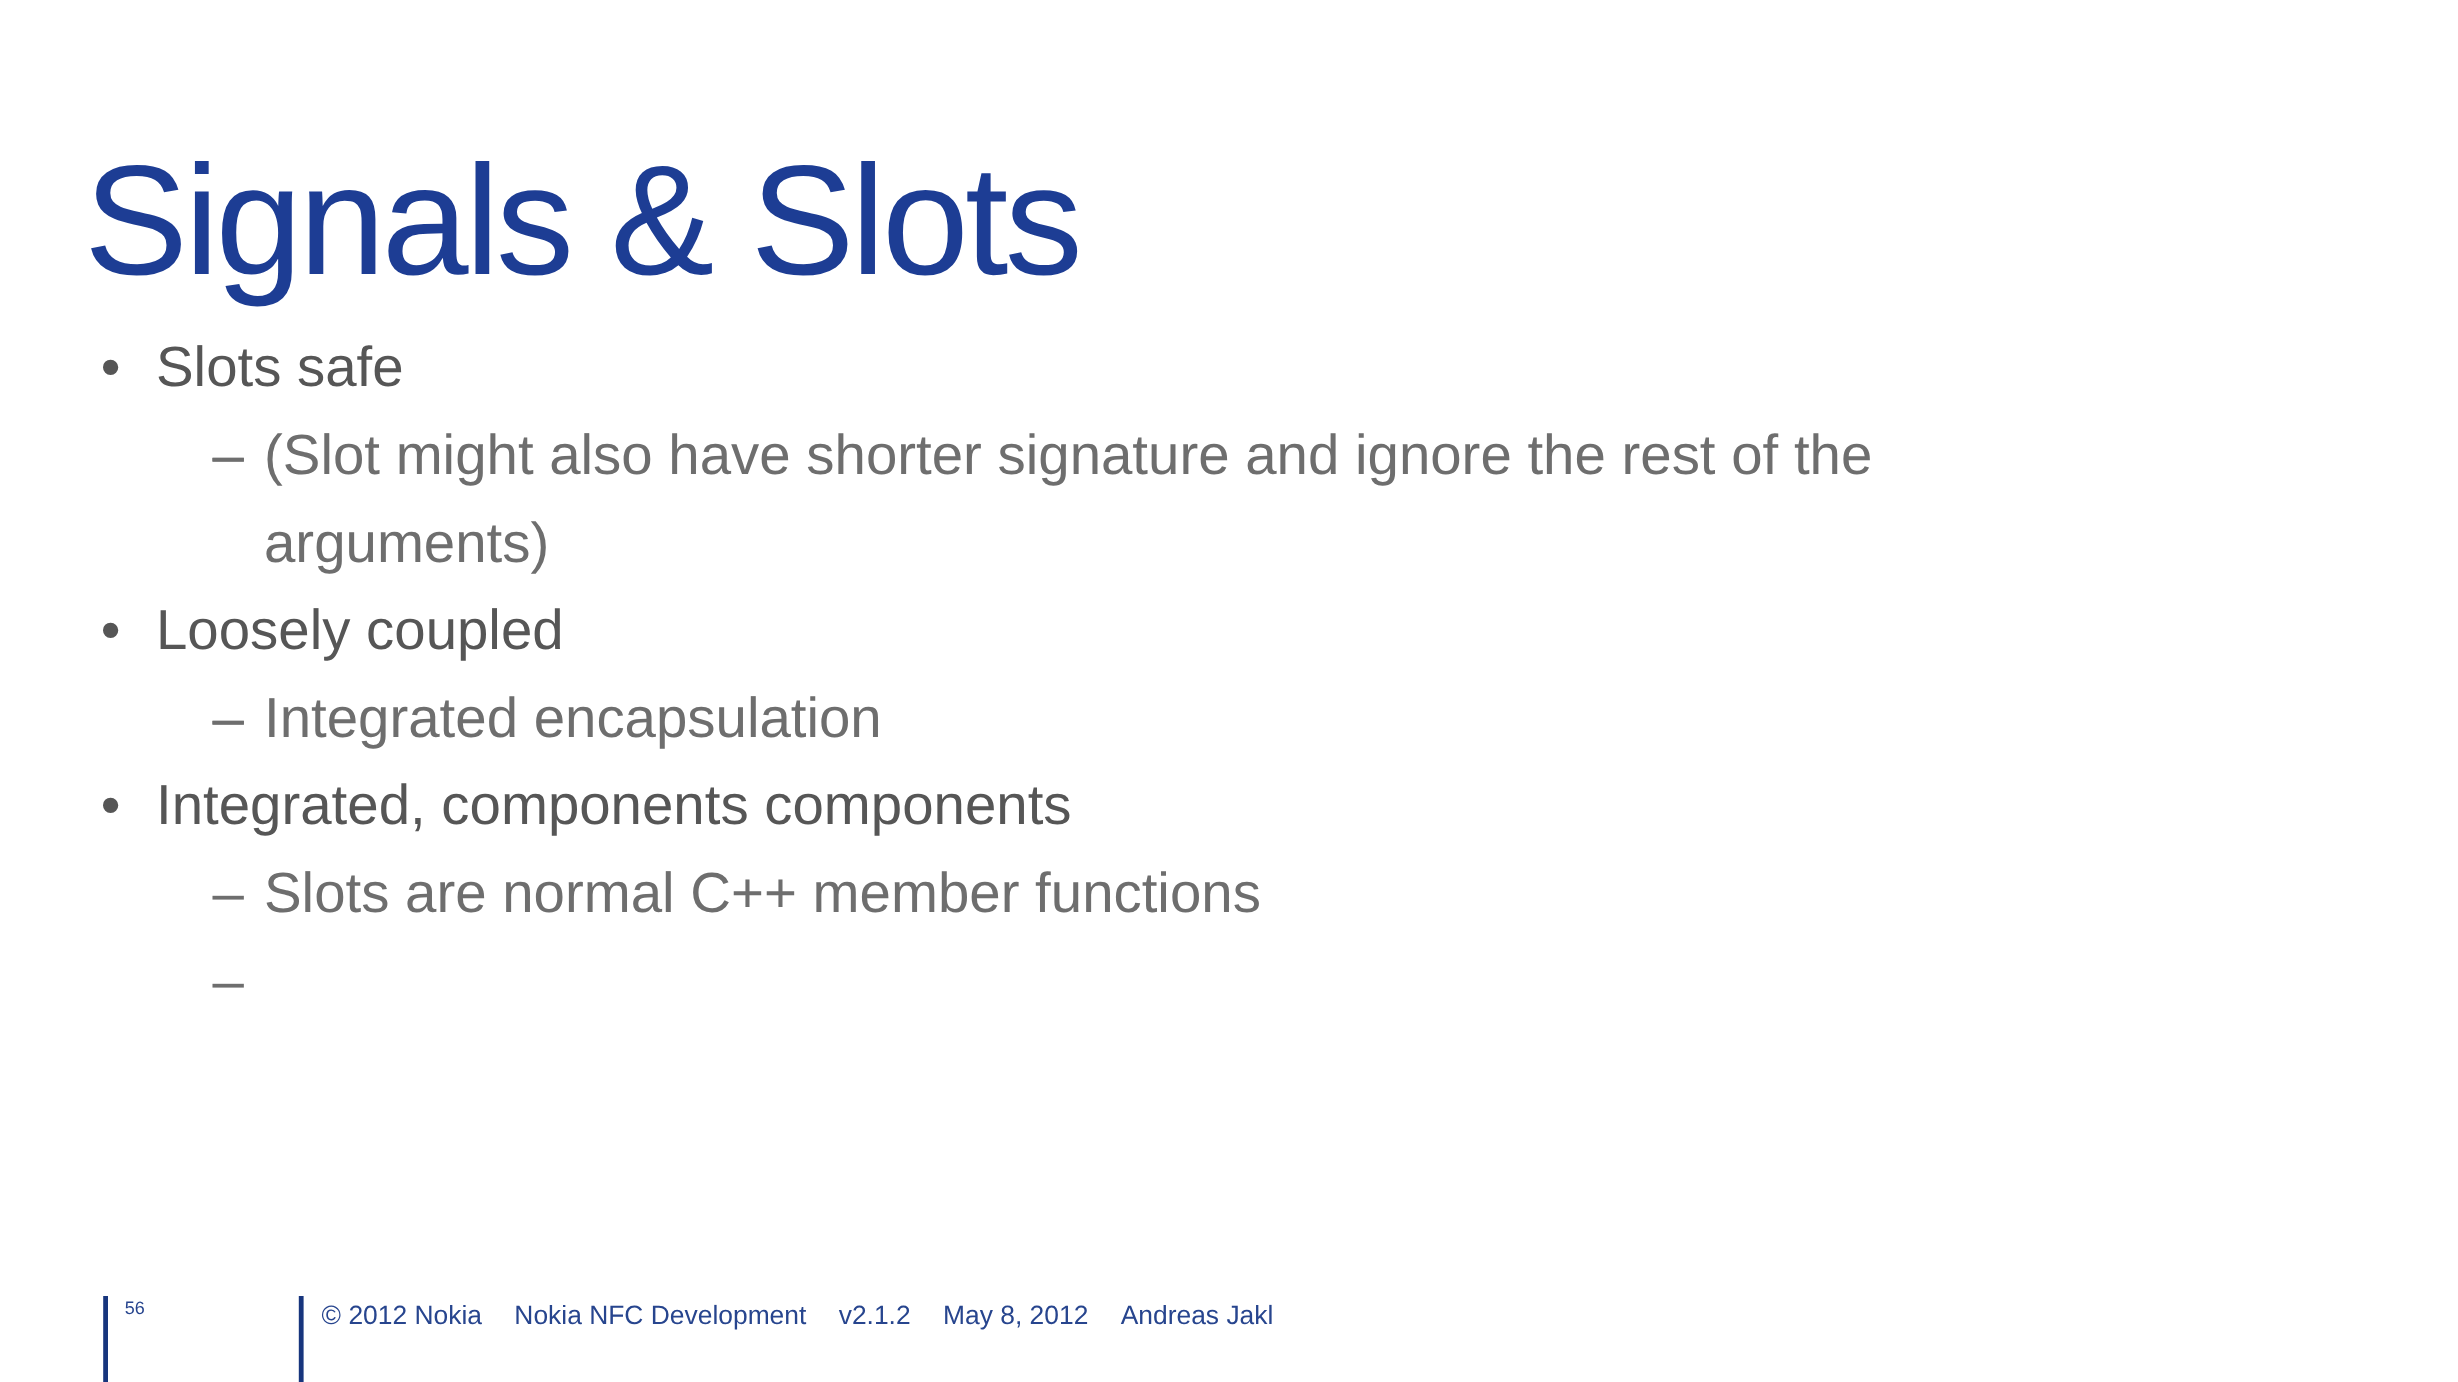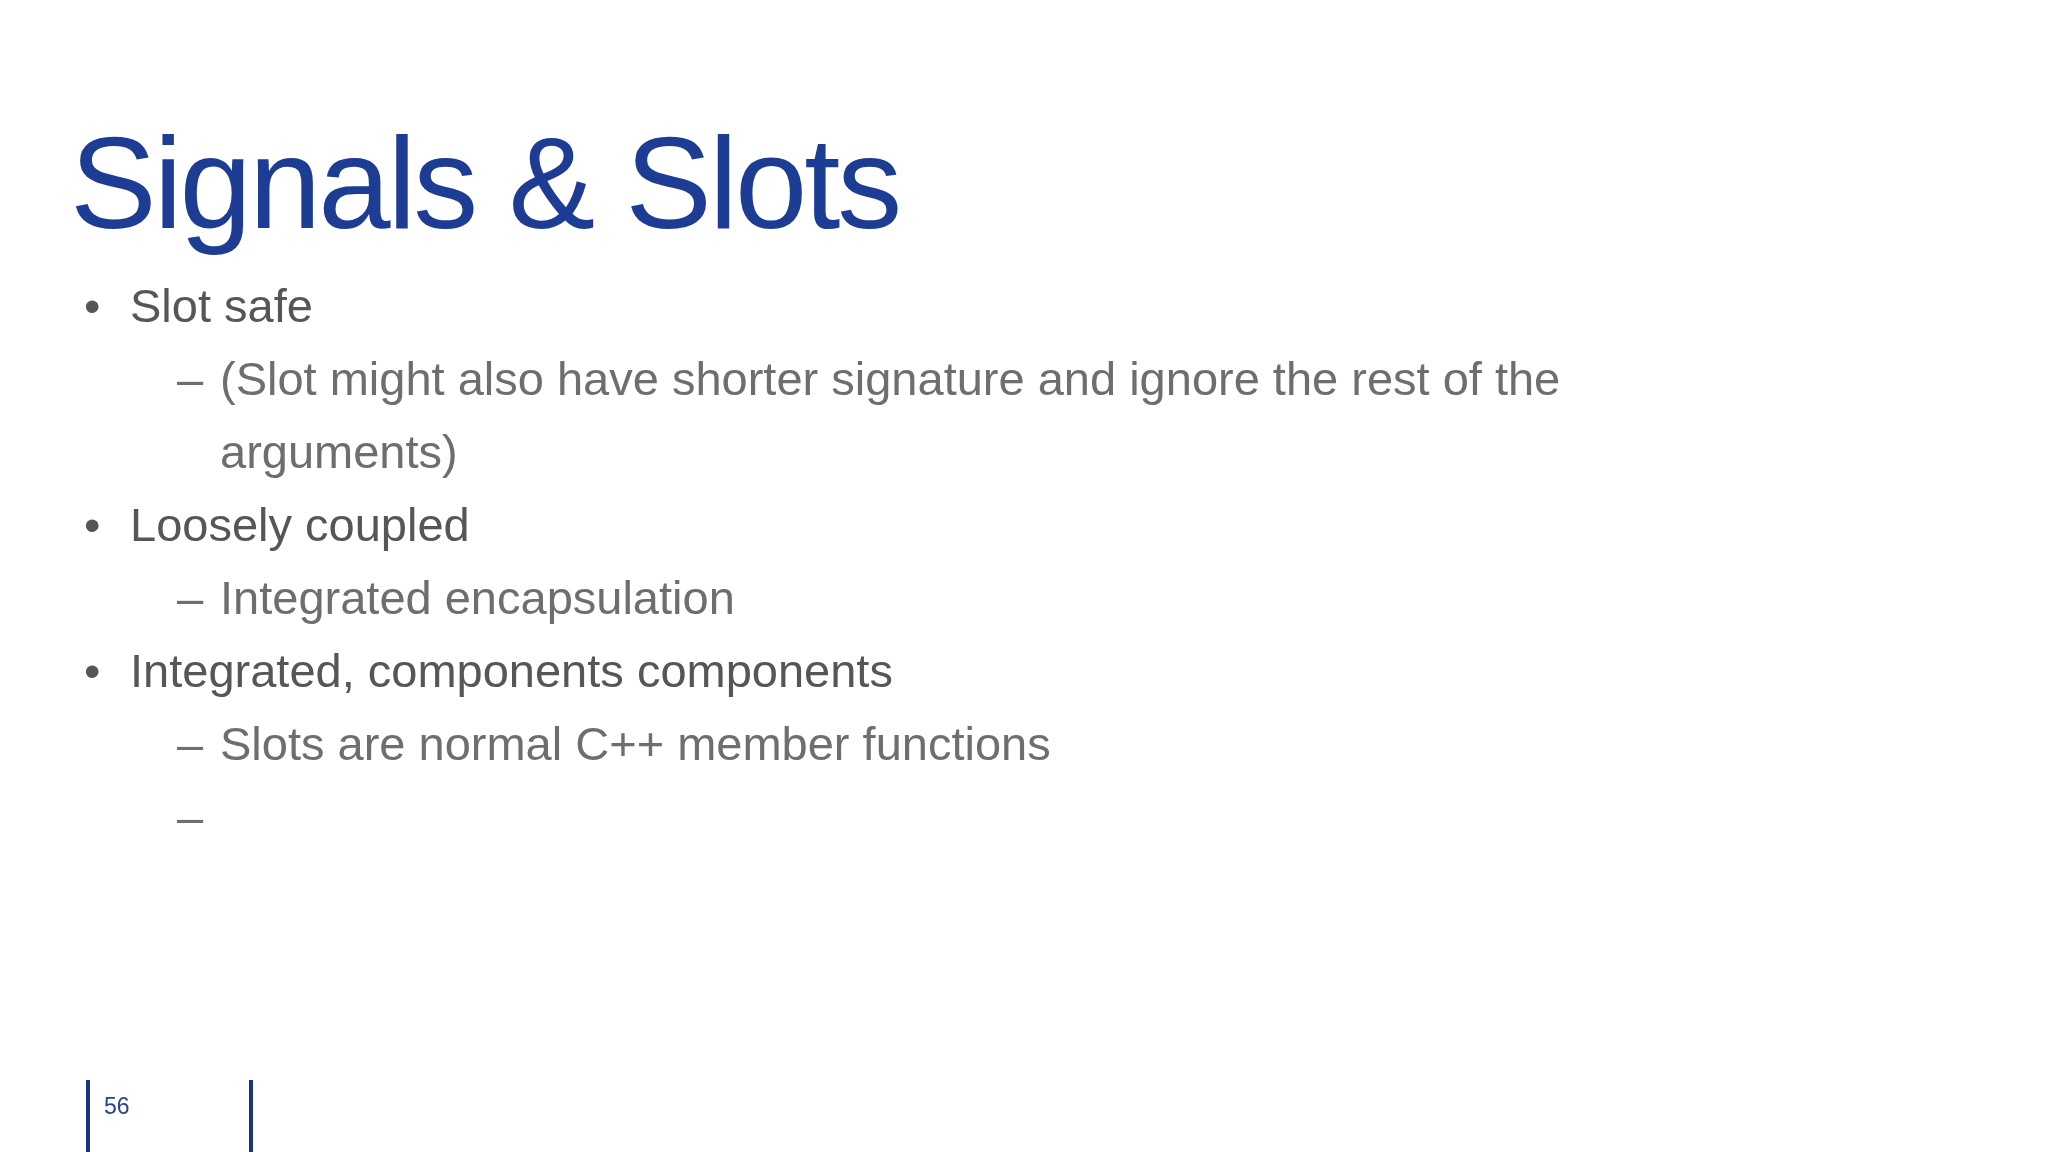--- a/index.html
+++ b/index.html
@@ -66,51 +66,58 @@
     top: 0;
     width: 4px;
     height: 72px;
     background: var(--bar-color, #17357d);
   }
   .footer-bar.bar1 { left: 86px; }
   .footer-bar.bar2 { left: 249px; }
   .page-number {
     position: absolute;
     left: 104px;
-    top: 13px;
-    font-size: 23px;
+    top: 2px;
+    font-size: 15px;
     color: var(--footer-color, #27458e);
   }
   .footer-text {
     position: absolute;
     left: 268px;
     top: 3px;
     display: flex;
     gap: 27px;
     font-size: 22px;
     color: var(--footer-color, #27458e);
     white-space: nowrap;
   }
 </style>
 </head>
 <body style="--bg: #ffffff; --title-color: #1d3d94; --l1-color: #565656; --l2-color: #6e6e6e; --footer-color: #27458e; --bar-color: #17357d; --logo-color: #1341a0;">
 
 <h1 class="slide-title">Signals &amp; Slots</h1>
 
 <div class="bullet-list">
-    <div class="bullet-item l1"><span class="bullet-marker">•</span><span>Slot safe</span></div>
+    <div class="bullet-item l1"><span class="bullet-marker">•</span><span>Slots safe</span></div>
     <div class="bullet-item l2"><span class="bullet-marker">–</span></div>
     <div class="bullet-item l2"><span class="bullet-marker">–</span><span>(Slot might also have shorter signature and ignore the rest of the
 arguments)</span></div>
     <div class="bullet-item l1"><span class="bullet-marker">•</span><span>Loosely coupled</span></div>
     <div class="bullet-item l2"><span class="bullet-marker">–</span></div>
     <div class="bullet-item l2"><span class="bullet-marker">–</span><span>Integrated encapsulation</span></div>
     <div class="bullet-item l1"><span class="bullet-marker">•</span><span>Integrated, components components</span></div>
     <div class="bullet-item l2"><span class="bullet-marker">–</span><span>Slots are normal C++ member functions</span></div>
     <div class="bullet-item l2"><span class="bullet-marker">–</span></div>
   </div>
 
 <div class="footer">
   <div class="footer-bar bar1"></div>
   <div class="page-number">56</div>
   <div class="footer-bar bar2"></div>
+  <div class="footer-text">
+    <span class="footer-segment">© 2012 Nokia</span>
+    <span class="footer-segment">Nokia NFC Development</span>
+    <span class="footer-segment">v2.1.2</span>
+    <span class="footer-segment">May 8, 2012</span>
+    <span class="footer-segment">Andreas Jakl</span>
+  </div>
 
 </div>
 
 </body></html>

